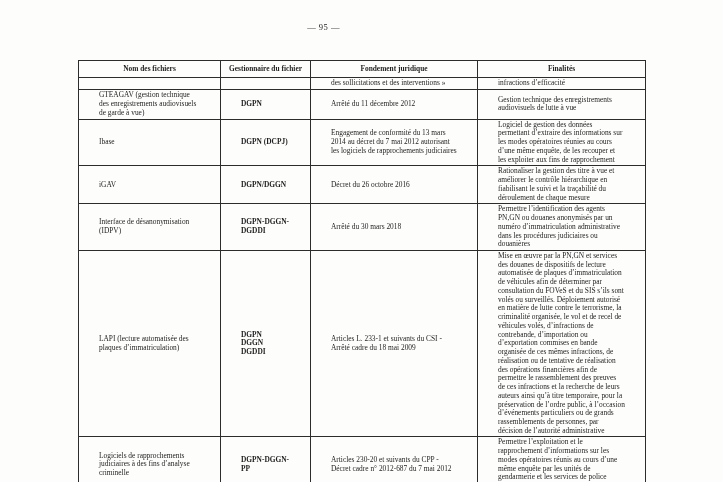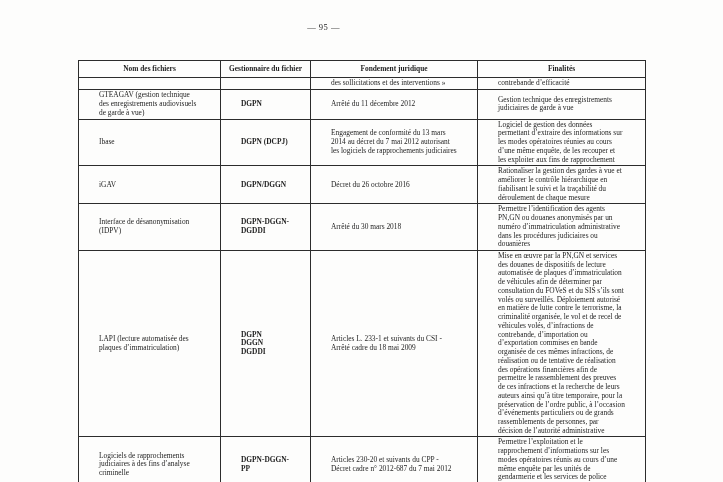--- a/index.html
+++ b/index.html
@@ -86,39 +86,39 @@
         <th>Gestionnaire du fichier</th>
         <th>Fondement juridique</th>
         <th>Finalités</th>
       </tr>
     </thead>
     <tbody>
       <tr class="r-cont">
         <td class="cell-nom"></td>
         <td class="cell-gestionnaire"></td>
         <td class="cell-fondement">des sollicitations et des interventions »</td>
-        <td class="cell-finalites">contrebande d’efficacité</td>
+        <td class="cell-finalites">infractions d’efficacité</td>
       </tr>
       <tr class="r-gteagav">
         <td class="cell-nom">GTEAGAV (gestion technique des enregistrements audiovisuels de garde à vue)</td>
         <td class="cell-gestionnaire">DGPN</td>
         <td class="cell-fondement">Arrêté du 11 décembre 2012</td>
-        <td class="cell-finalites">Gestion technique des enregistrements judiciaires de garde à vue</td>
+        <td class="cell-finalites">Gestion technique des enregistrements audiovisuels de lutte à vue</td>
       </tr>
       <tr class="r-ibase">
         <td class="cell-nom">Ibase</td>
         <td class="cell-gestionnaire">DGPN (DCPJ)</td>
         <td class="cell-fondement">Engagement de conformité du 13 mars 2014 au décret du 7 mai 2012 autorisant les logiciels de rapprochements judiciaires</td>
         <td class="cell-finalites">Logiciel de gestion des données permettant d’extraire des informations sur les modes opératoires réunies au cours d’une même enquête, de les recouper et les exploiter aux fins de rapprochement</td>
       </tr>
       <tr class="r-igav">
         <td class="cell-nom">iGAV</td>
         <td class="cell-gestionnaire">DGPN/DGGN</td>
         <td class="cell-fondement">Décret du 26 octobre 2016</td>
-        <td class="cell-finalites">Rationaliser la gestion des gardes à vue et améliorer le contrôle hiérarchique en fiabilisant le suivi et la traçabilité du déroulement de chaque mesure</td>
+        <td class="cell-finalites">Rationaliser la gestion des titre à vue et améliorer le contrôle hiérarchique en fiabilisant le suivi et la traçabilité du déroulement de chaque mesure</td>
       </tr>
       <tr class="r-idpv">
         <td class="cell-nom">Interface de désanonymisation (IDPV)</td>
         <td class="cell-gestionnaire">DGPN-DGGN-DGDDI</td>
         <td class="cell-fondement">Arrêté du 30 mars 2018</td>
         <td class="cell-finalites">Permettre l’identification des agents PN,GN ou douanes anonymisés par un numéro d’immatriculation administrative dans les procédures judiciaires ou douanières</td>
       </tr>
       <tr class="r-lapi">
         <td class="cell-nom">LAPI (lecture automatisée des plaques d’immatriculation)</td>
         <td class="cell-gestionnaire">DGPN

